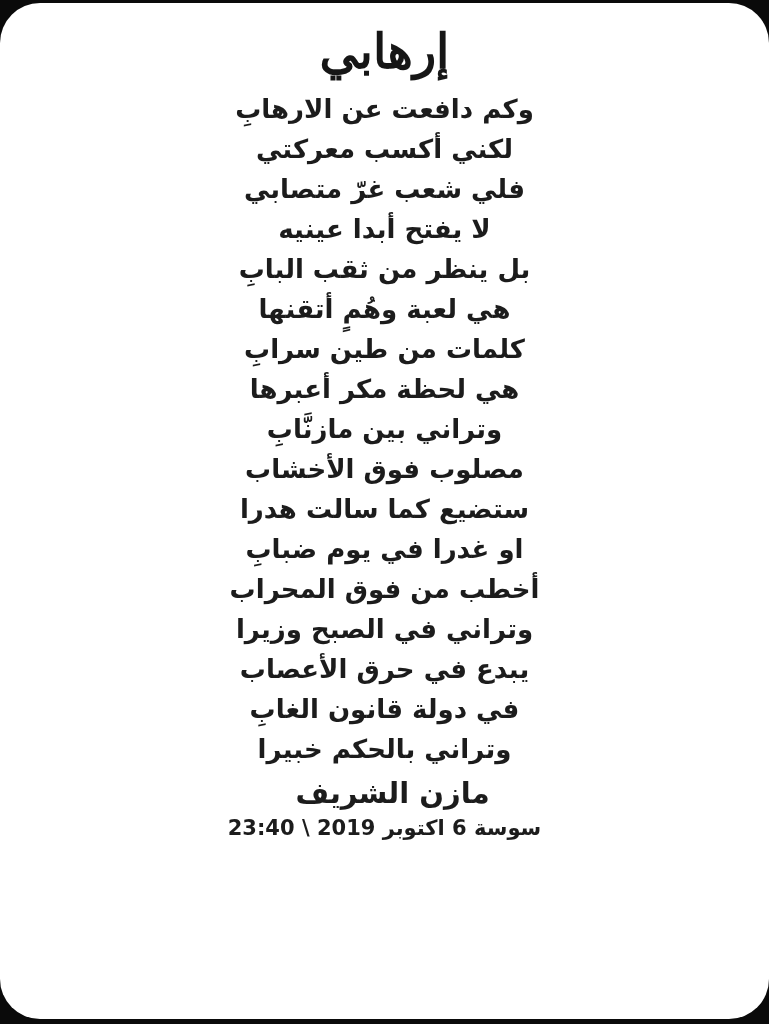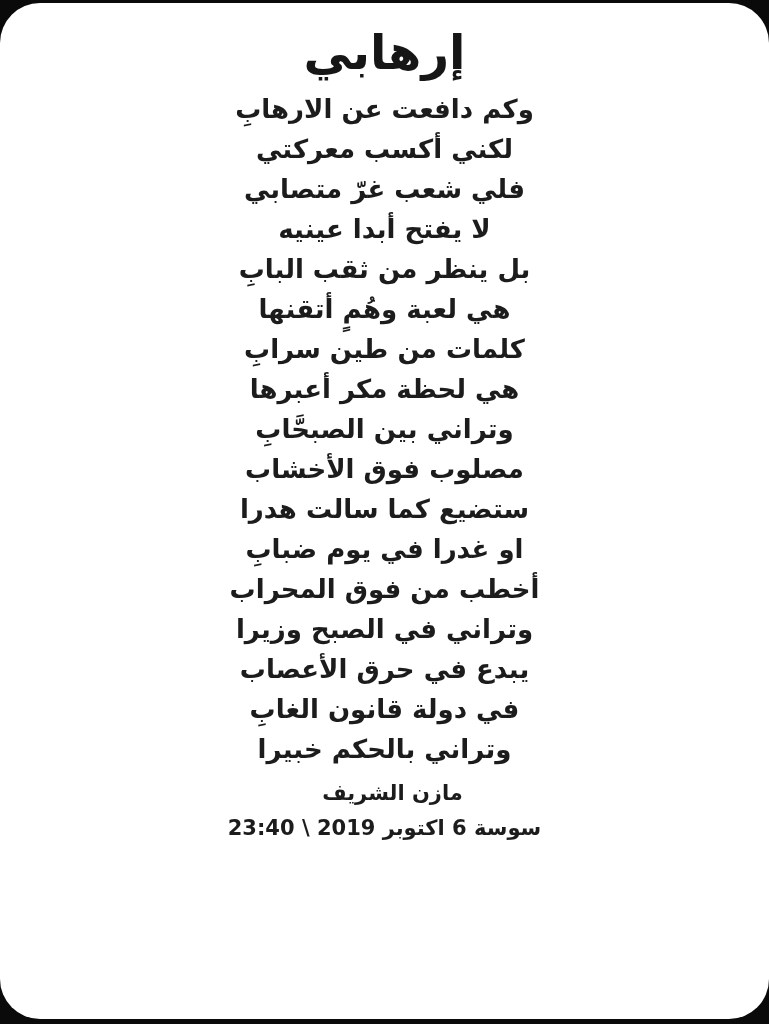--- a/index.html
+++ b/index.html
@@ -25,34 +25,35 @@
     color: #1b1b1b;
     text-align: center;
     direction: rtl;
   }
   .poem-title {
     margin: 16px 0 4px 0;
     font-size: 48px;
     line-height: 66px;
     font-weight: 700;
     color: #161616;
+    font-family: Liberation Serif, serif;
   }
   .poem-lines {
     direction: rtl;
   }
   .poem-line {
     font-size: 26px;
     line-height: 40px;
     font-weight: 600;
     color: #1c1c1c;
     white-space: nowrap;
   }
   .poem-author {
     margin-top: 4px;
-    font-size: 21px;
+    font-size: 29px;
     line-height: 40px;
     font-weight: 600;
     color: #1c1c1c;
     padding-left: 16px;
   }
   .poem-footer {
     font-size: 21px;
     line-height: 30px;
     font-weight: 600;
     color: #1c1c1c;
@@ -67,21 +68,21 @@
 
     <div class="poem-lines">
         <div class="poem-line">وكم دافعت عن الارهابِ</div>
         <div class="poem-line">لكني أكسب معركتي</div>
         <div class="poem-line">فلي شعب غرّ متصابي</div>
         <div class="poem-line">لا يفتح أبدا عينيه</div>
         <div class="poem-line">بل ينظر من ثقب البابِ</div>
         <div class="poem-line">هي لعبة وهُمٍ أتقنها</div>
         <div class="poem-line">كلمات من طين سرابِ</div>
         <div class="poem-line">هي لحظة مكر أعبرها</div>
-        <div class="poem-line">وتراني بين الصبحَّابِ</div>
+        <div class="poem-line">وتراني بين مازنَّابِ</div>
         <div class="poem-line">مصلوب فوق الأخشاب</div>
         <div class="poem-line">ستضيع كما سالت هدرا</div>
         <div class="poem-line">او غدرا في يوم ضبابِ</div>
         <div class="poem-line">أخطب من فوق المحراب</div>
         <div class="poem-line">وتراني في الصبح وزيرا</div>
         <div class="poem-line">يبدع في حرق الأعصاب</div>
         <div class="poem-line">في دولة قانون الغابِ</div>
         <div class="poem-line">وتراني بالحكم خبيرا</div>
       </div>
 

